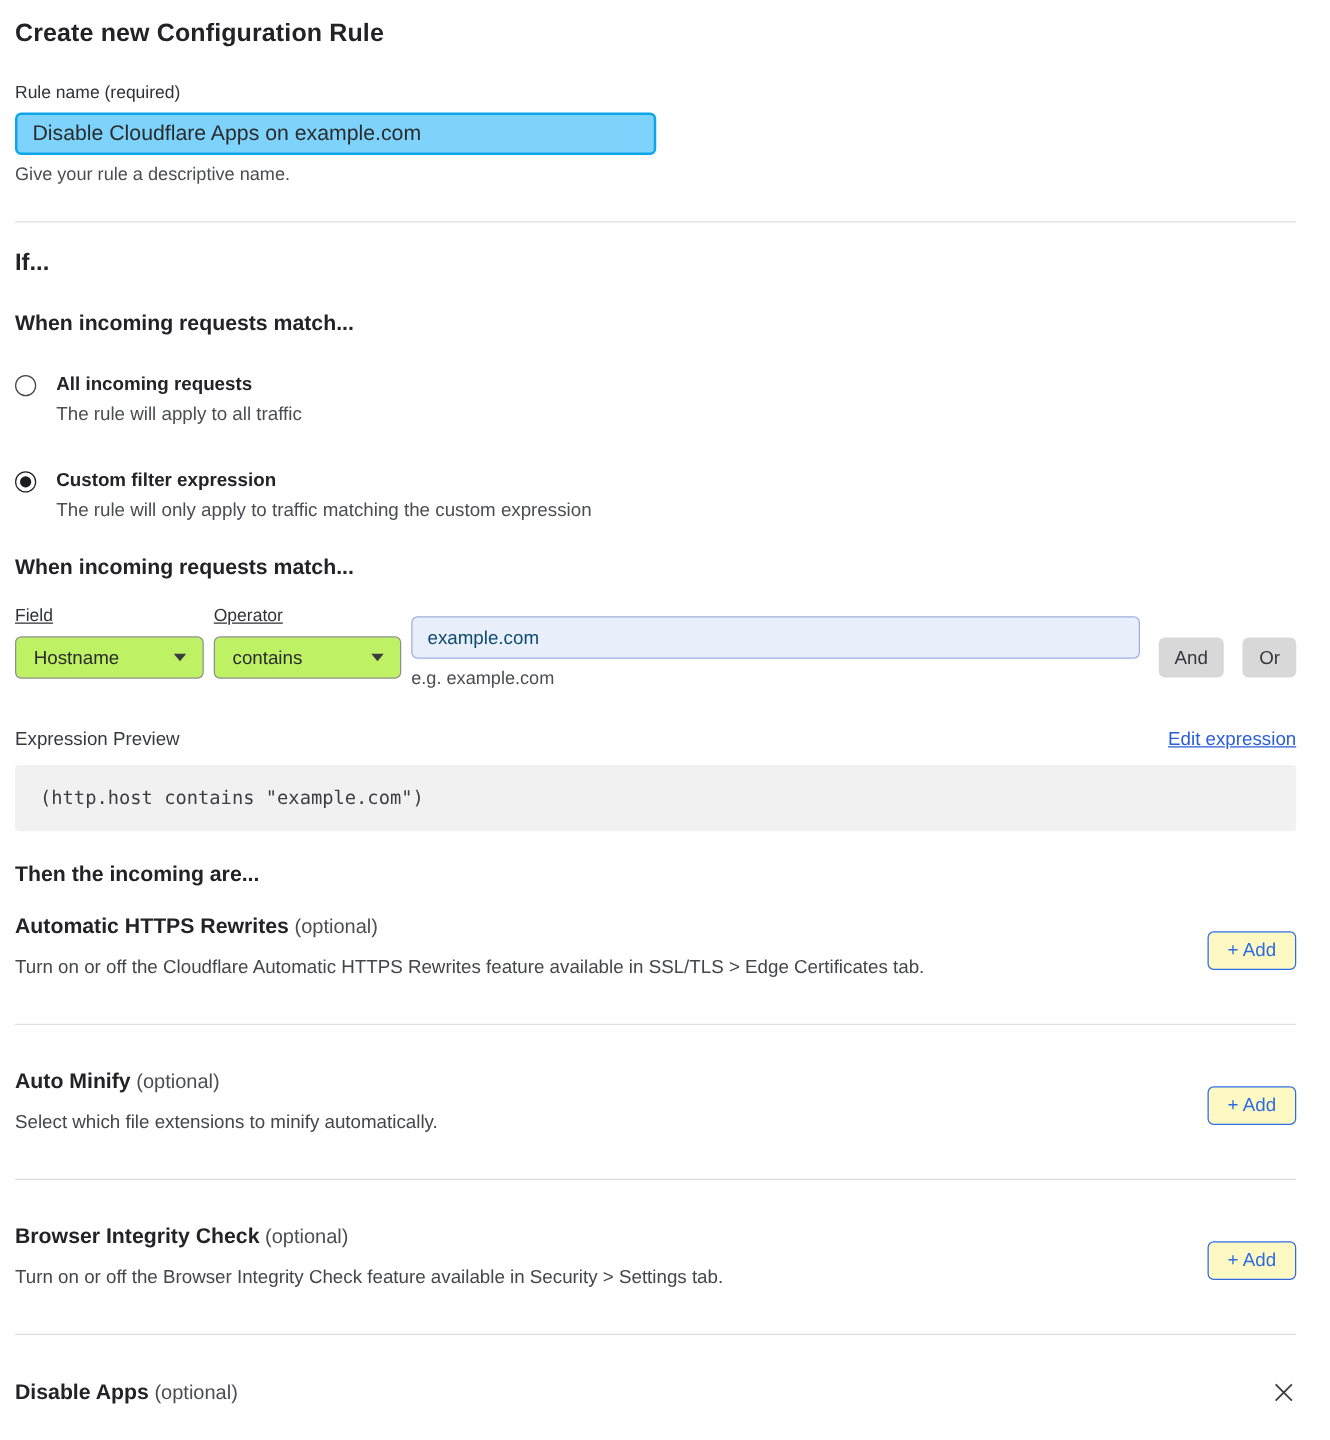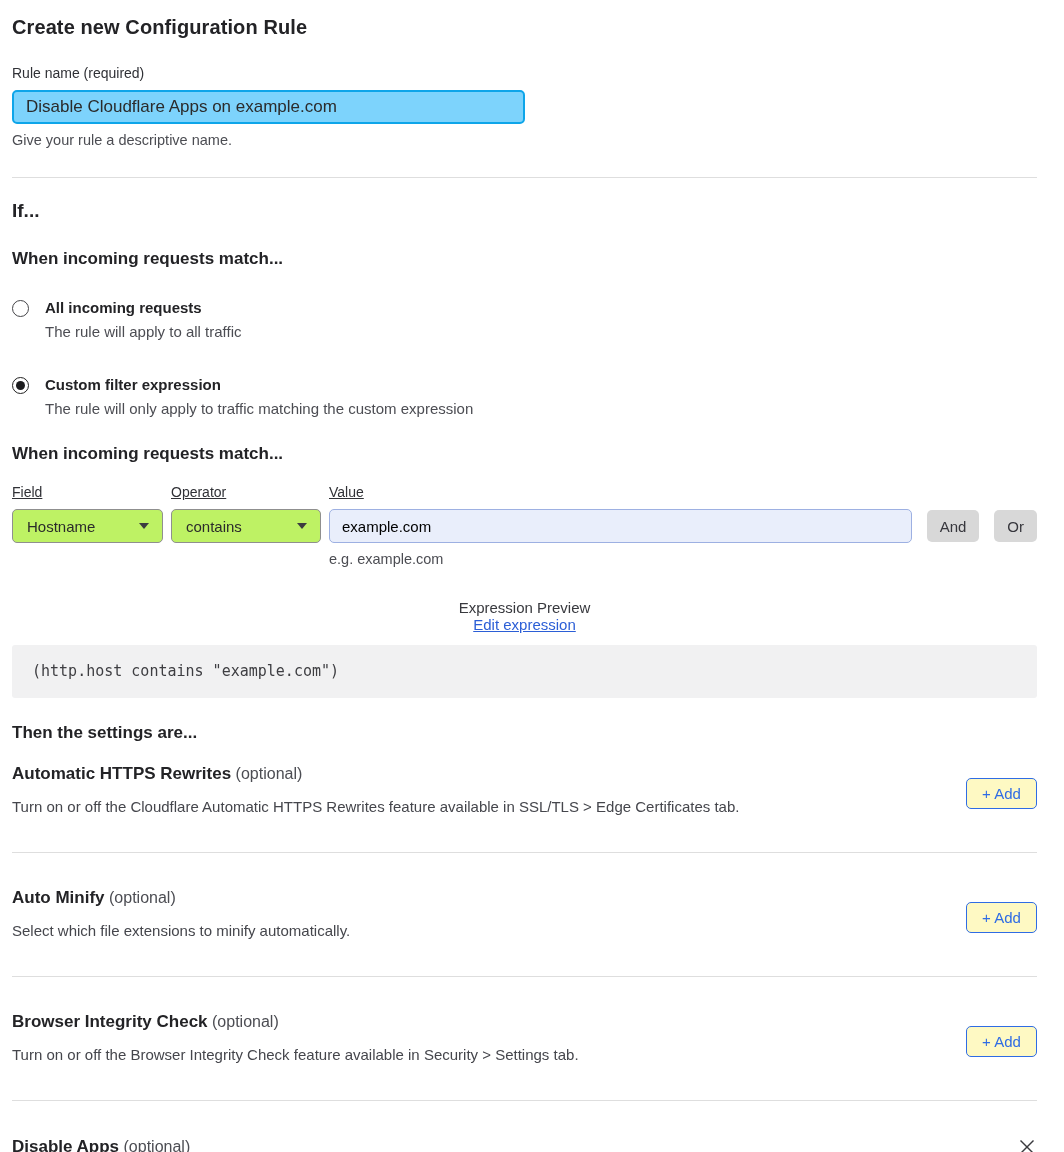--- a/index.html
+++ b/index.html
@@ -102,21 +102,21 @@
     display: block;
     margin-top: 9px;
     width: 100%;
     height: 34px;
     background: #e9eefb;
     border: 1px solid #9db0e2;
     border-radius: 5px;
     padding: 0 12px;
     font-size: 15px;
     font-family: "Liberation Sans", sans-serif;
-    color: #000000;
+    color: #0c4a6e;
     outline: none;
   }
   .btn-gray {
     flex: none;
     margin: 26px 0 0 15px;
     height: 32px;
     padding: 0 13px;
     background: #d8d8d8;
     border: none;
     border-radius: 5px;
@@ -125,21 +125,20 @@
     color: #36363c;
     cursor: pointer;
   }
 
   
   .preview-header {
     margin-top: 32px;
     display: flex;
     justify-content: space-between;
     align-items: center;
-    flex-direction: column;
   }
   .preview-label { font-size: 15px; color: #38393e; }
   .edit-link {
     font-size: 15px;
     color: #2b5ed6;
     text-decoration: underline;
     cursor: pointer;
   }
   .code-block {
     margin-top: 12px;
@@ -236,35 +235,34 @@
       </div>
     </div>
     <div class="col col-operator">
       <span class="field-label">Operator</span>
       <div class="select-control">
         <span>contains</span>
         <span class="chevron-down"></span>
       </div>
     </div>
     <div class="col col-value">
-      <span class="field-label">Value</span>
       <input class="value-input" type="text" value="example.com" style="">
       <div class="help-text">e.g. example.com</div>
     </div>
     <button class="btn-gray">And</button>
     <button class="btn-gray">Or</button>
   </div>
 
   <div class="preview-header">
     <span class="preview-label">Expression Preview</span>
     <a class="edit-link">Edit expression</a>
   </div>
   <div class="code-block">(http.host contains "example.com")</div>
 
-  <h3 class="h-then">Then the settings are...</h3>
+  <h3 class="h-then">Then the incoming are...</h3>
 
   <div class="setting-row first">
     <div>
       <div>
         <span class="setting-name">Automatic HTTPS Rewrites</span>
         <span class="setting-optional">(optional)</span>
       </div>
       <div class="setting-desc">Turn on or off the Cloudflare Automatic HTTPS Rewrites feature available in SSL/TLS &gt; Edge Certificates tab.</div>
     </div>
     <button class="add-btn">+ Add</button>

